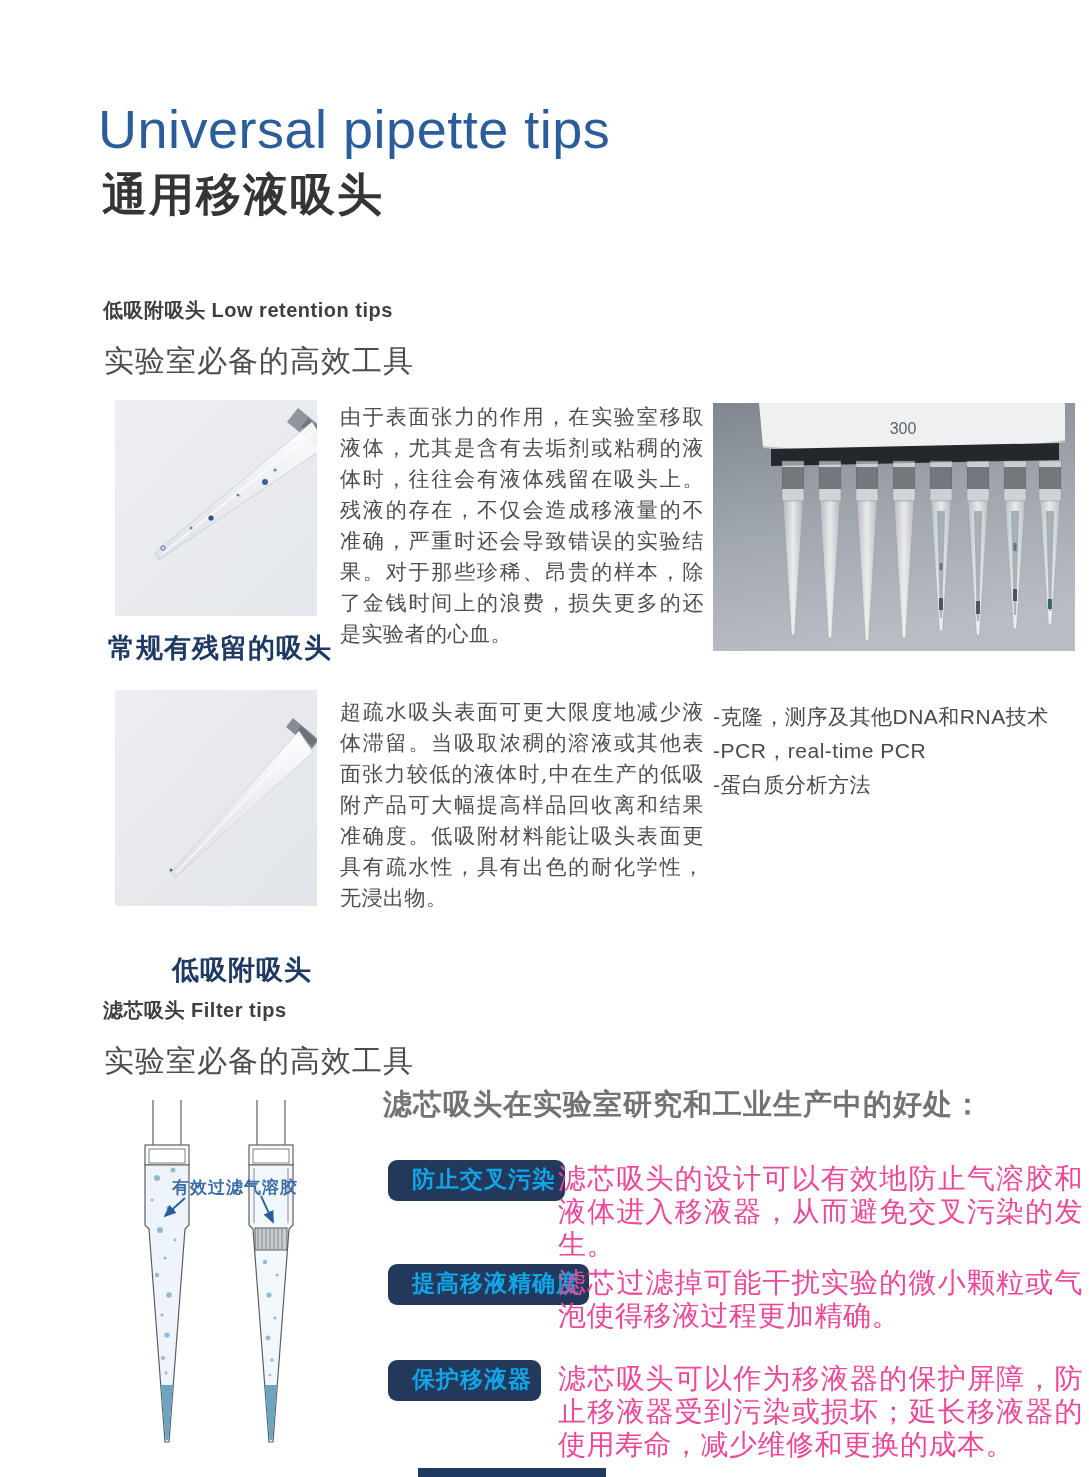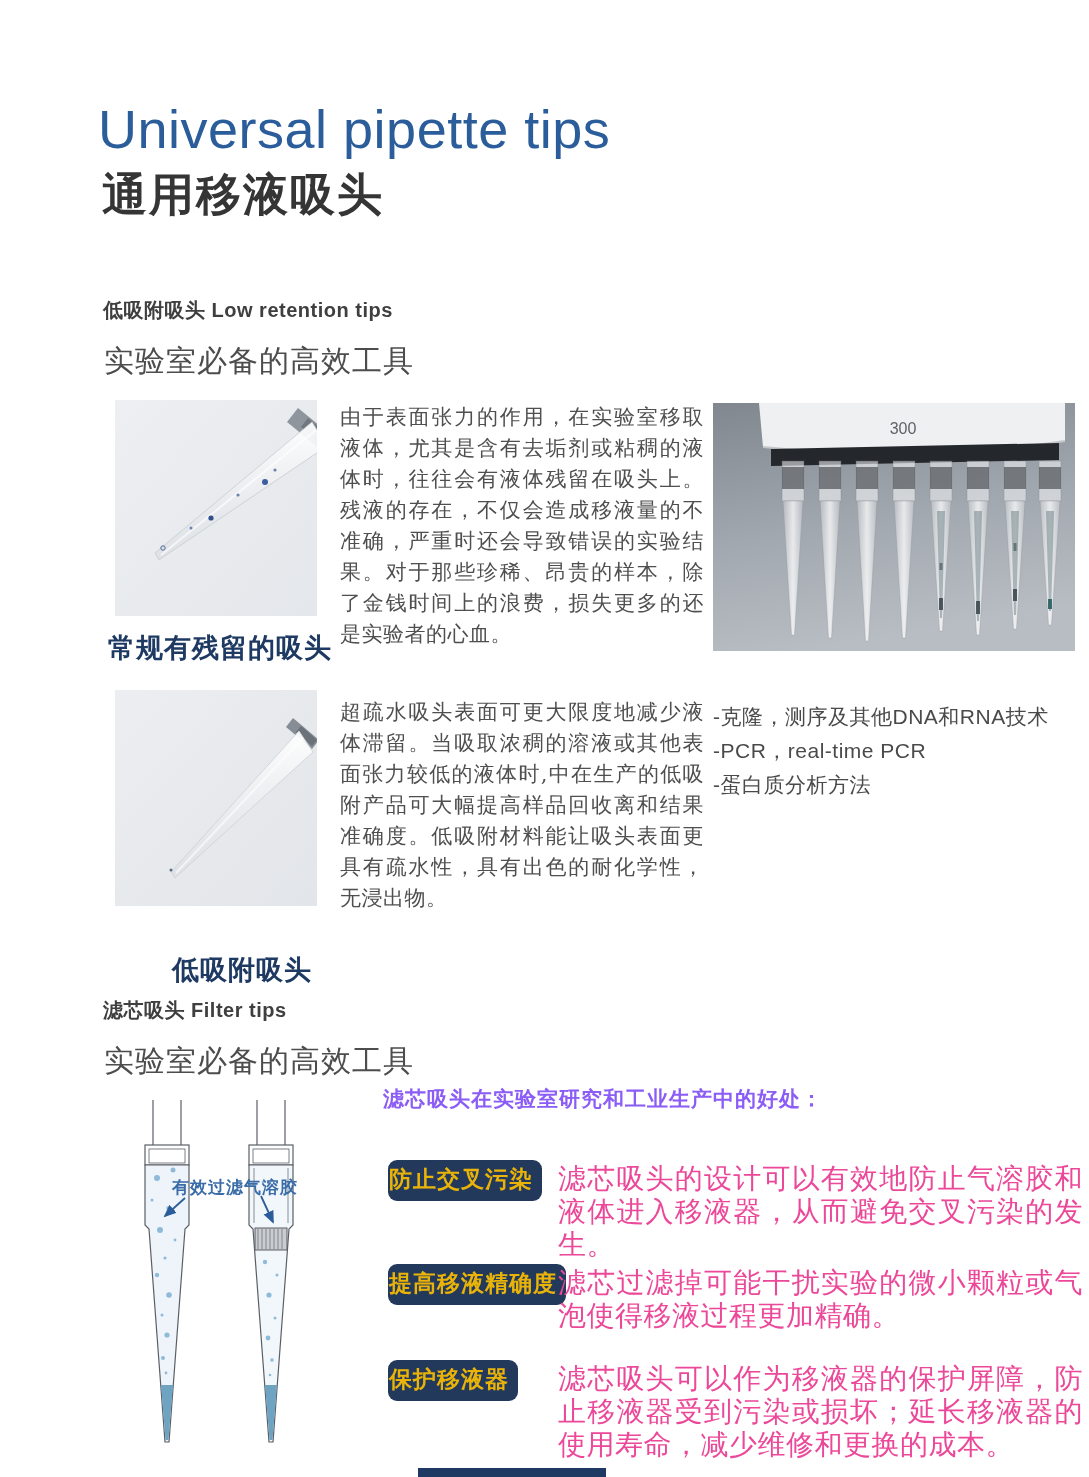--- a/index.html
+++ b/index.html
@@ -33,30 +33,30 @@
   .caption { font-size:27px; font-weight:700; color:#1e3a63; letter-spacing:1px; }
   .cap1 { left:108px; top:630px; }
   .cap2 { left:172px; top:918px;margin-top:34px; }
 
   .img-frame { background:#eaecef; }
   .photo-frame { }
 
   .apps-list { left:713px; top:700px; font-size:21px; color:#4a4a4a; line-height:34px; letter-spacing:0.5px; }
   .apps-list div { white-space:nowrap; }
 
-  .benefits-heading { left:383px; top:1085px; font-size:21px; font-weight:700; color:#8b5cf6; letter-spacing:1px; }
+  .benefits-heading { left:383px; top:1085px; font-size:29px; font-weight:700; color:#737373; letter-spacing:1px; }
 
   .benefit-row { left:388px; width:695px; display:flex; align-items:flex-start; }
   .b-row-1 { top:1160px; }
   .b-row-2 { top:1264px; }
   .b-row-3 { top:1360px; }
   .badge-col { width:170px; flex:0 0 170px; }
   .badge {
-    display:inline-block; background:#23395c; color:#eab308;
-    font-size:23px; font-weight:700; padding:4px 9px 6px 1px;
+    display:inline-block; background:#23395c; color:#0ea5e9;
+    font-size:23px; font-weight:700; padding:4px 9px 6px 24px;
     border-radius:9px; letter-spacing:1px; white-space:nowrap;
   }
   .benefit-text {
     flex:1; font-family:"DejaVu Serif", serif; font-size:28px;
     color:#ec4899; line-height:33px; text-align:justify; letter-spacing:0.5px;
     padding-top:2px;
   }
 
   .bottom-bar { left:418px; top:1468px; width:188px; height:9px; background:#1e3a63; }
 

